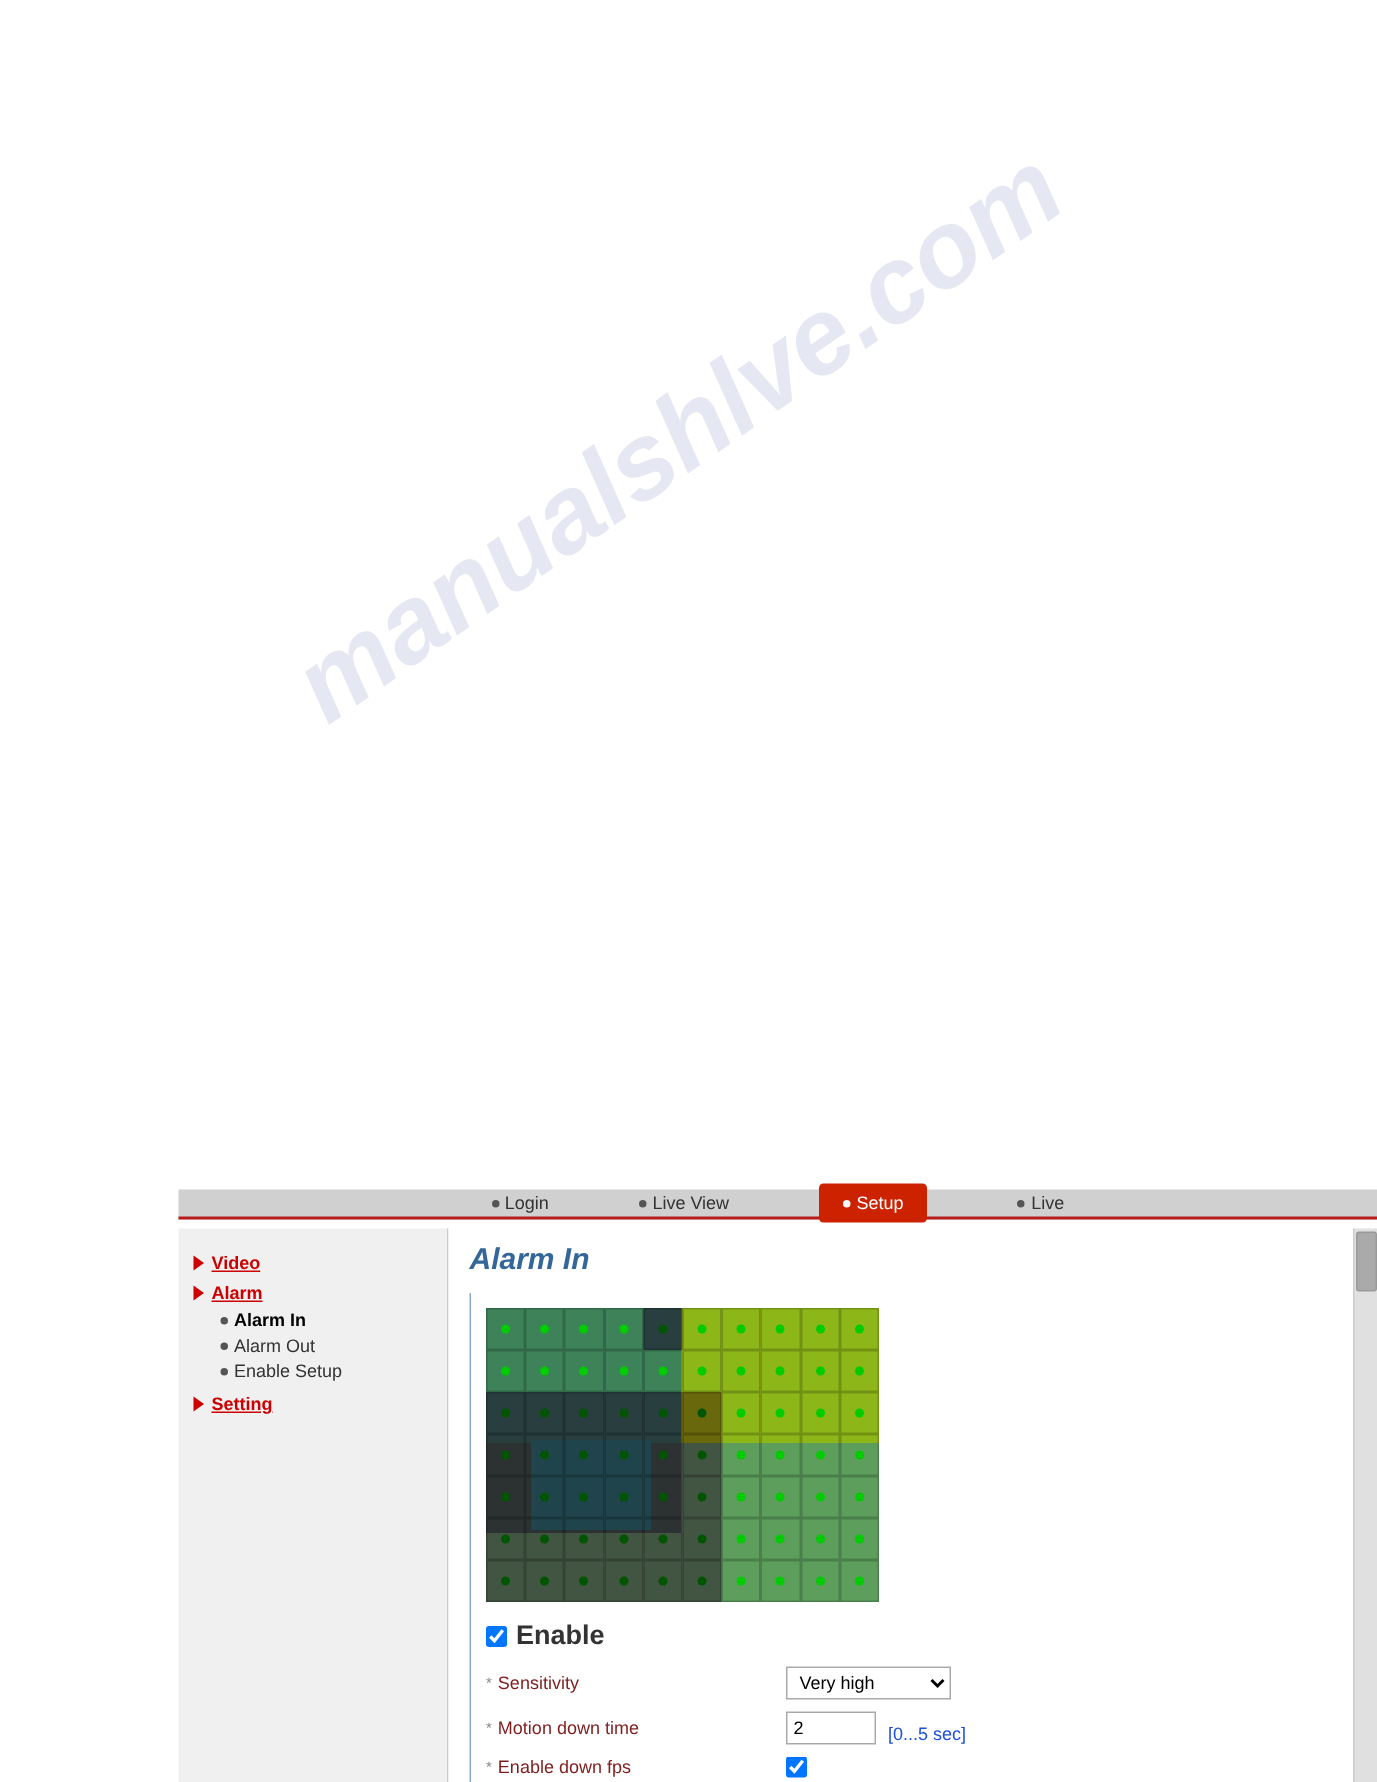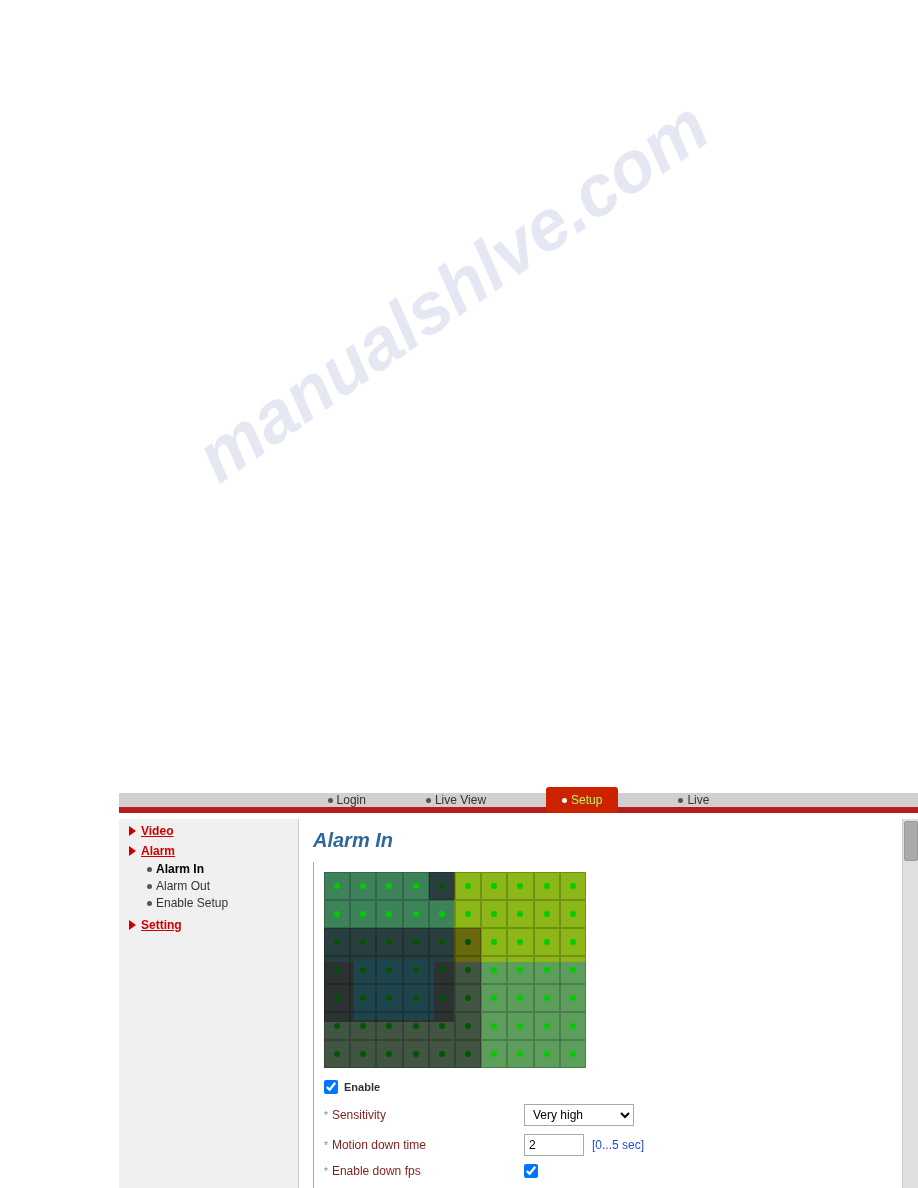--- a/index.html
+++ b/index.html
@@ -33,36 +33,36 @@
       position: absolute;
       top: 793px;
       left: 119px;
       right: 0;
       height: 20px;
       background: #d0d0d0;
       display: flex;
       align-items: center;
       justify-content: center;
       gap: 60px;
-      border-bottom: 6px solid #b91c1c;
+      border-bottom: 2px solid #b91c1c;
     }
 
     .nav-item {
       font-size: 12px;
       color: #333;
       cursor: pointer;
       display: flex;
       align-items: center;
       gap: 4px;
       text-decoration: none;
     }
 
     .nav-item.active {
       background: #cc2200;
-      color: #bef264;
+      color: #ffffff;
       padding: 6px 16px;
       border-radius: 3px;
       text-align: right;
     }
 
     .nav-dot {
       width: 5px;
       height: 5px;
       border-radius: 50%;
       background: #555;
@@ -81,21 +81,21 @@
       right: 0;
       bottom: 0;
       display: flex;
     }
 
     
     .sidebar {
       width: 180px;
       min-width: 180px;
       background: #f0f0f0;
-      padding: 5px 10px;
+      padding: 16px 10px;
       border-right: 1px solid #ccc;
     }
 
     .sidebar-link {
       display: flex;
       align-items: center;
       gap: 5px;
       font-size: 12px;
       color: #cc0000;
       text-decoration: underline;
@@ -219,21 +219,21 @@
 
     
     .enable-row {
       display: flex;
       align-items: center;
       gap: 6px;
       margin-bottom: 10px;
     }
 
     .enable-label {
-      font-size: 11px;
+      font-size: 18px;
       font-weight: bold;
       color: #333;
     }
 
     
     .settings-table {
       width: 100%;
     }
 
     .settings-row {
@@ -252,21 +252,21 @@
     }
 
     .settings-label::before {
       content: "*";
       color: #888;
       font-size: 10px;
     }
 
     .settings-value {
       display: flex;
-      align-items: center;
+      align-items: flex-end;
       gap: 8px;
     }
 
     .select-box {
       width: 110px;
       height: 22px;
       border: 1px solid #aaa;
       background: #fff;
       font-size: 12px;
       padding: 1px 4px;

